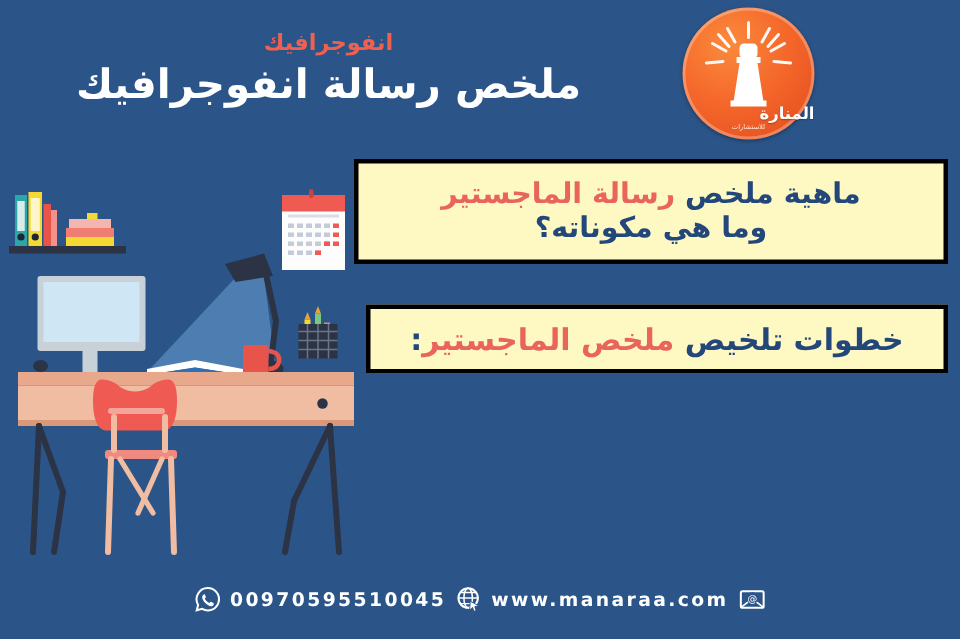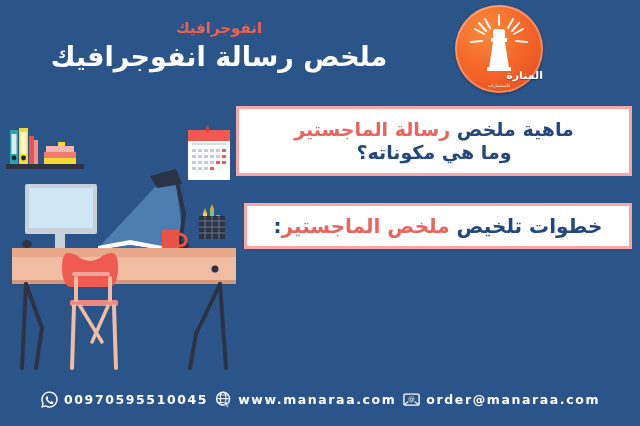--- a/index.html
+++ b/index.html
@@ -73,22 +73,22 @@
     color:#ffe9d8;
     font-size:4.5px;
     letter-spacing:.4px;
     direction:rtl;
     line-height:1;
   }
 
   
   .callout{
     position:absolute;
-    background:#ffffff;
-    border:3px solid #fca5a5;
+    background:#fef9c3;
+    border:3px solid #000000;
     box-sizing:border-box;
     direction:rtl;
     text-align:center;
     display:flex;
     flex-direction:column;
     align-items:center;
     justify-content:center;
   }
   #box1{ left:236px; top:106px; width:396px; height:70px; }
   #box2{ left:244px; top:203px; width:388px; height:46px; }
@@ -327,18 +327,17 @@
       <span class="f-text">www.manaraa.com</span>
     </div>
 
     <div class="f-item">
       <svg class="f-icon" width="19" height="19" viewBox="0 0 24 24">
         <rect x="2.4" y="5.2" width="19.2" height="14" rx="1.4" fill="none" stroke="#ffffff" stroke-width="1.7"></rect>
         <path d="M2.8 18.6 L12 11.6 L21.2 18.6" fill="none" stroke="#ffffff" stroke-width="1.4"></path>
         <circle cx="12" cy="11" r="5" fill="#2b5589"></circle>
         <text x="12" y="14.2" text-anchor="middle" font-size="8.2" fill="#ffffff" font-family="DejaVu Sans, sans-serif">@</text>
       </svg>
-      <span class="f-text">order@manaraa.com</span>
     </div>
 
   </div>
 
 </div>
 
 </body></html>

